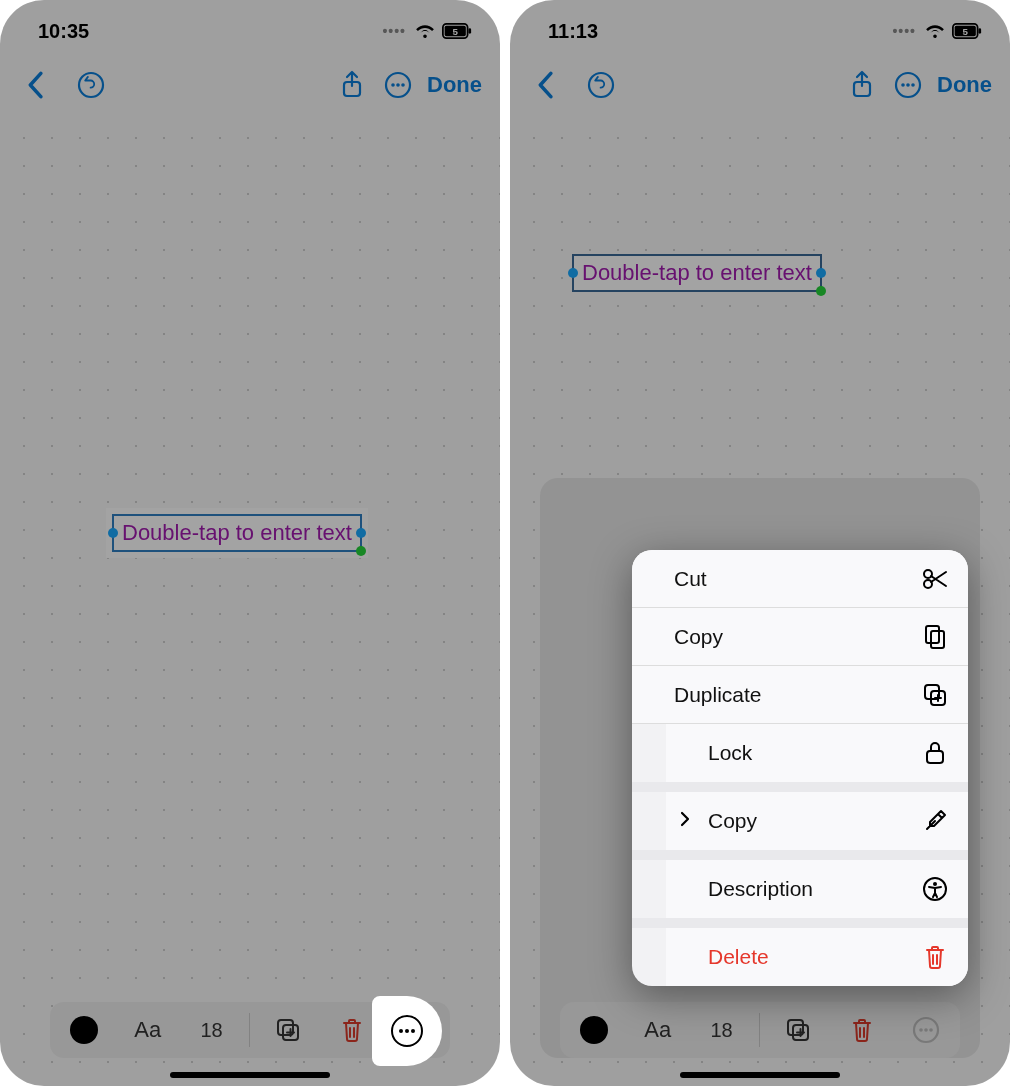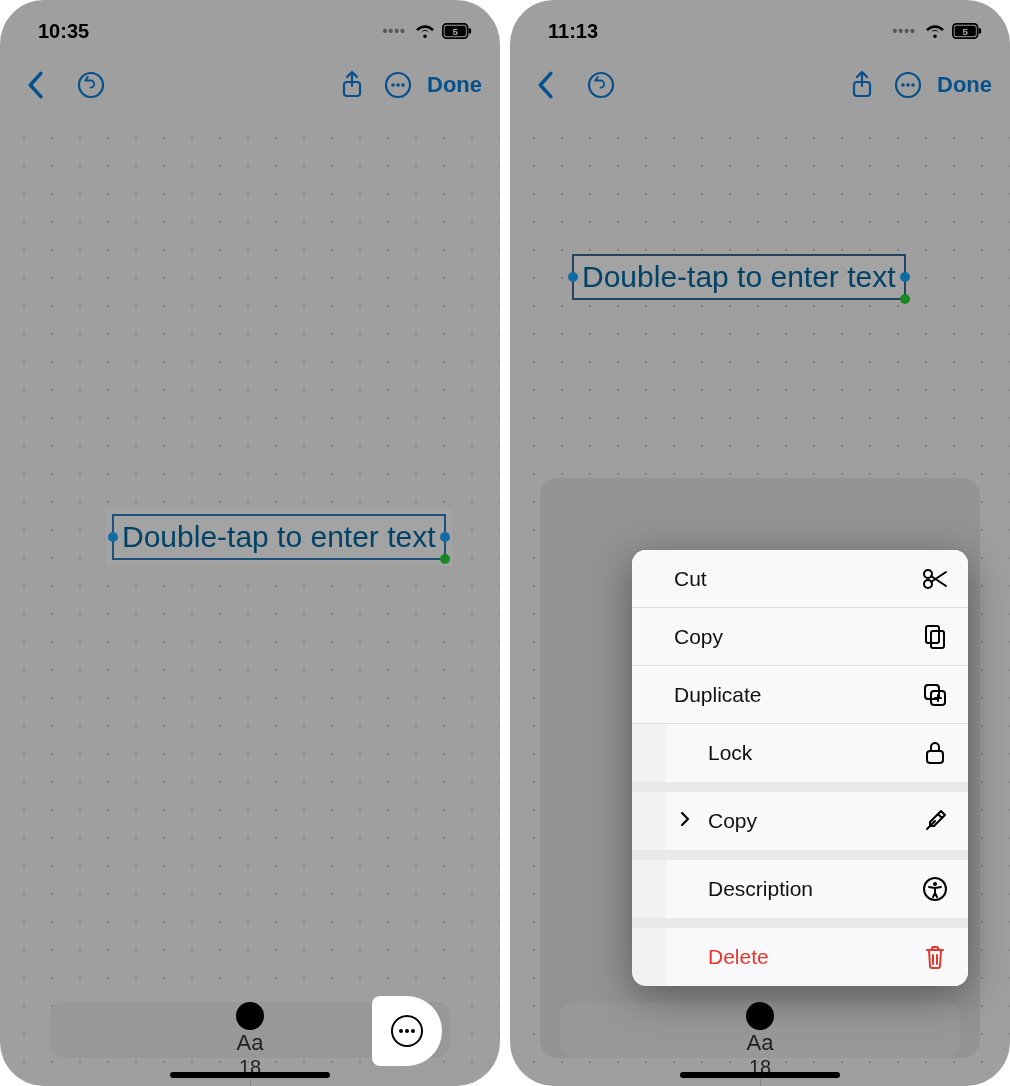--- a/index.html
+++ b/index.html
@@ -88,22 +88,22 @@
   .text-box-wrap {
     position: absolute;
     background: #fff;
     padding: 6px;
   }
   .text-box-wrap.left { left: 106px; top: 392px; }
   .text-box-wrap.right { left: 62px; top: 138px; background: transparent; padding: 0; }
   .text-box {
     border: 2px solid #2f7fc3;
     padding: 4px 8px;
-    font-size: 30px;
-    color: #0369a1;
+    font-size: 22px;
+    color: #a21caf;
     position: relative;
     background: #fff;
     text-align: right;
   }
   .text-box-wrap.right .text-box { border-color: #3a6a96; }
   .handle {
     position: absolute;
     width: 10px; height: 10px;
     border-radius: 50%;
     top: 50%;
@@ -123,22 +123,21 @@
     bottom: 28px;
     left: 50%;
     transform: translateX(-50%);
     width: 400px;
     height: 56px;
     background: #eeeeee;
     border-radius: 14px;
     display: flex;
     align-items: center;
     padding: 0 8px;
-    gap: 0;
-    flex-direction: column;
+    gap: 12px;
   }
   .bottom-toolbar .item {
     flex: 1;
     display: flex;
     align-items: center;
     justify-content: center;
     height: 100%;
     color: #343434;
     font-size: 20px;
   }
@@ -190,21 +189,21 @@
     border-radius: 4px;
     z-index: 30;
   }
   
   .context-menu {
     position: absolute;
     right: 42px;
     bottom: 100px;
     width: 336px;
     background: #f2f2f4;
-    border-radius: 14px;
+    border-radius: 20px;
     z-index: 30;
     box-shadow: 0 10px 40px rgba(0,0,0,0.4);
     overflow: hidden;
   }
   .menu-item {
     height: 58px;
     display: flex;
     align-items: center;
     justify-content: space-between;
     padding: 0 20px 0 42px;

